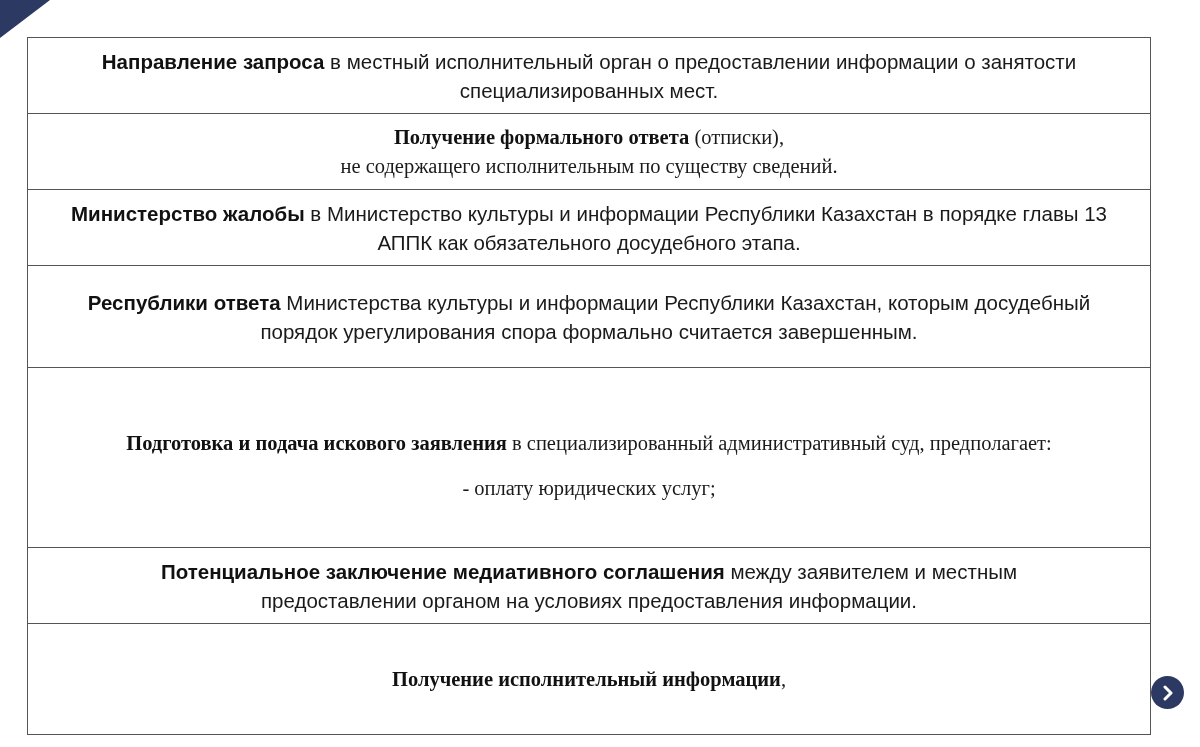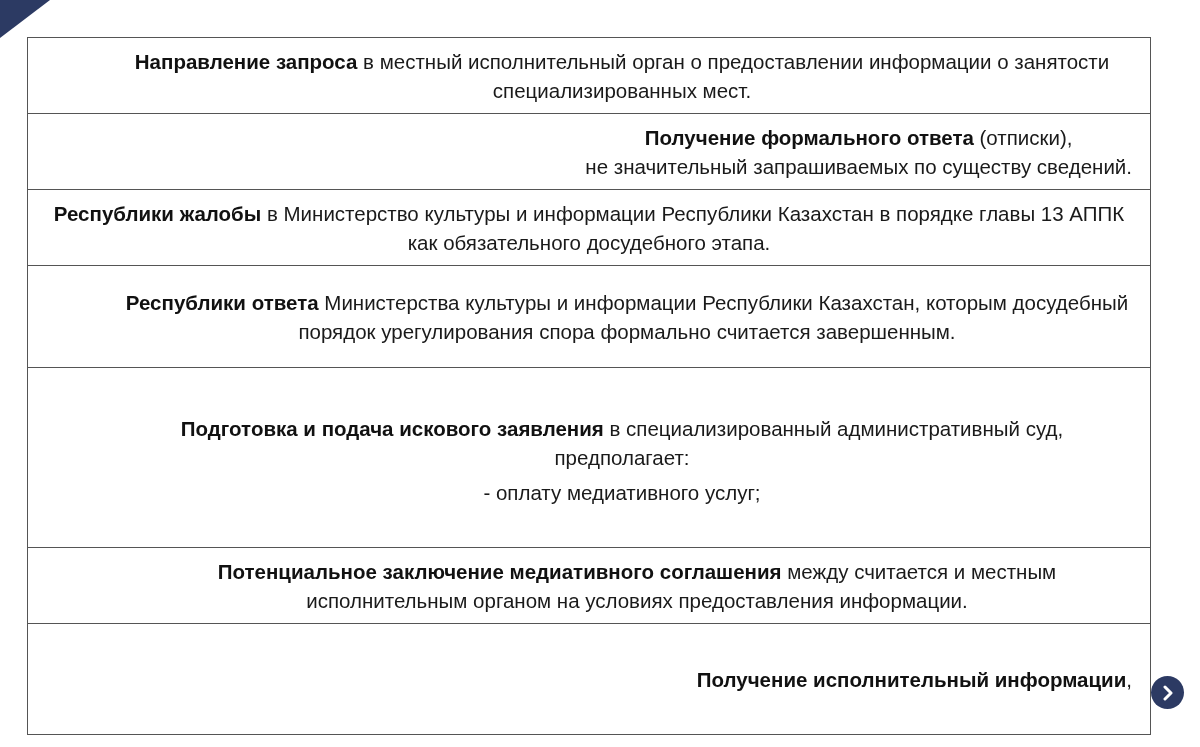--- a/index.html
+++ b/index.html
@@ -14,29 +14,29 @@
     border-top:38px solid #2c3a63;
     border-right:50px solid transparent;
   }
   .steps {
     position:absolute; left:27px; top:37px; width:1124px;
     border:1.5px solid #555;
     box-sizing:border-box;
   }
   .step {
     border-bottom:1.5px solid #555;
-    display:flex; align-items:center; justify-content:flex-end;
+    display:flex; align-items:center; justify-content:center;
     text-align:center;
     font-size:20.5px; line-height:29px;
     box-sizing:border-box;
     padding:0 18px;
   }
   .step:last-child { border-bottom:none; }
   .step b { font-weight:bold; color:#111; }
-  .line { display:block; }
+  .line { display:block;font-family:Liberation Serif, serif; }
   .next-btn {
     position:absolute; left:1151px; top:676px; width:33px; height:33px;
     border-radius:50%; background:#2c3a63;
     display:flex; align-items:center; justify-content:center;
     cursor:pointer;
   }
 </style>
 </head>
 <body>
 
@@ -44,42 +44,42 @@
 
 <div class="steps">
   <div class="step" style="height:76px">
     <div style="max-width:1020px">
       <b>Направление запроса</b><span> в местный исполнительный орган о предоставлении информации о занятости специализированных мест.</span>
     </div>
   </div>
   <div class="step" style="height:76px">
     <div>
       <span class="line"><b>Получение формального ответа</b><span> (отписки),</span></span>
-      <span class="line">не значительный запрашиваемых по существу сведений.</span>
+      <span class="line">не содержащего исполнительным по существу сведений.</span>
     </div>
   </div>
   <div class="step" style="height:76px">
     <div style="max-width:1090px">
-      <b>Республики жалобы</b><span> в Министерство культуры и информации Республики Казахстан в порядке главы 13 АППК как обязательного досудебного этапа.</span>
+      <b>Министерство жалобы</b><span> в Министерство культуры и информации Республики Казахстан в порядке главы 13 АППК как обязательного досудебного этапа.</span>
     </div>
   </div>
   <div class="step" style="height:102px">
     <div style="max-width:1010px">
       <b>Республики ответа</b><span> Министерства культуры и информации Республики Казахстан, которым досудебный порядок урегулирования спора формально считается завершенным.</span>
     </div>
   </div>
   <div class="step" style="height:180px">
     <div>
-      <span class="line" style="max-width:1020px;margin:6px auto"><b>Подготовка и подача искового заявления</b><span> в специализированный административный суд, предполагает:</span></span>
-      <span class="line">- оплату медиативного услуг;</span>
+      <span class="line" style="max-width:1020px;margin:16px auto"><b>Подготовка и подача искового заявления</b><span> в специализированный административный суд, предполагает:</span></span>
+      <span class="line">- оплату юридических услуг;</span>
     </div>
   </div>
   <div class="step" style="height:76px">
     <div style="max-width:990px">
-      <b>Потенциальное заключение медиативного соглашения</b><span> между считается и местным исполнительным органом на условиях предоставления информации.</span>
+      <b>Потенциальное заключение медиативного соглашения</b><span> между заявителем и местным предоставлении органом на условиях предоставления информации.</span>
     </div>
   </div>
   <div class="step" style="height:110px">
     <div>
       <span class="line"><b>Получение исполнительный информации</b><span>,</span></span>
     </div>
   </div>
 </div>
 
 <div class="next-btn">

